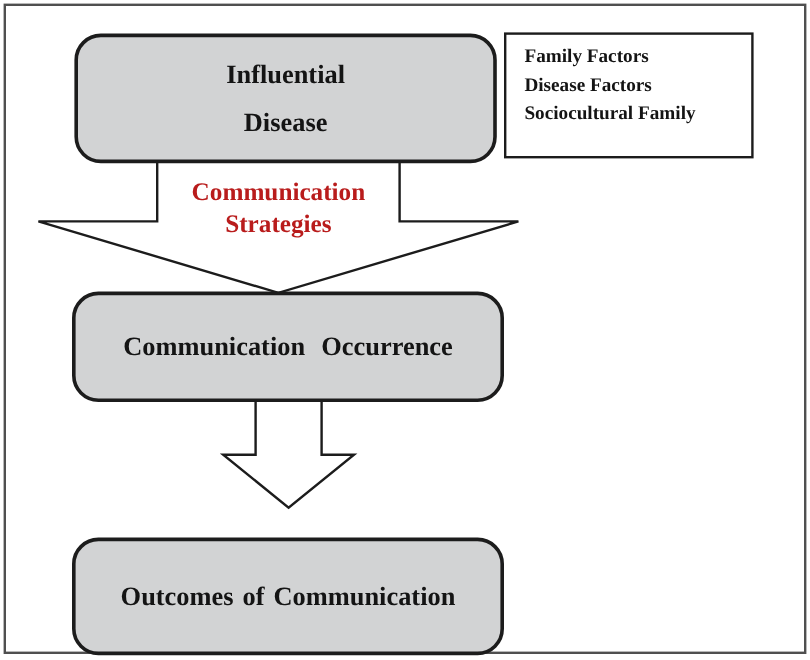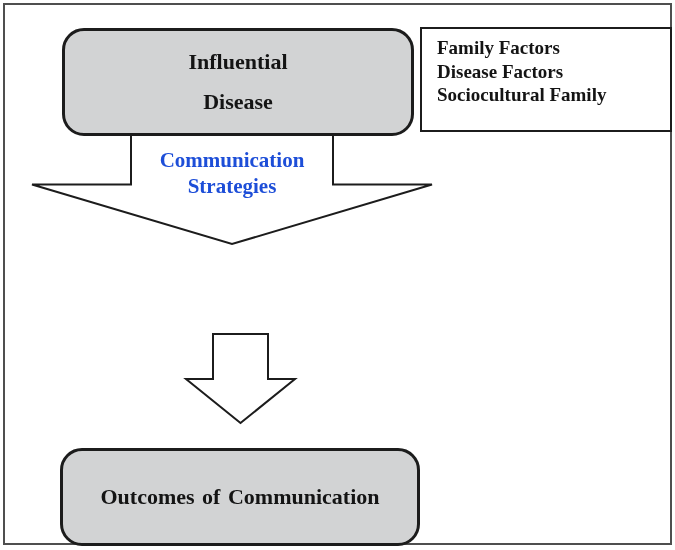--- a/index.html
+++ b/index.html
@@ -75,43 +75,43 @@
     top: 448px;
     width: 360px;
     height: 98px;
     font-size: 22px;
     word-spacing: 2px;
   }
   .list-box {
     position: absolute;
     left: 420px;
     top: 27px;
-    width: 252px;
+    width: 208px;
     height: 105px;
     background: #ffffff;
     border: 2px solid #1c1c1c;
     box-sizing: border-box;
     z-index: 2;
     padding: 7px 0 0 15px;
     color: #141414;
     font-weight: bold;
-    font-size: 19px;
+    font-size: 16px;
   }
   .list-box .list-item {
     line-height: 23.5px;
     white-space: pre-wrap;
   }
   .strategies {
     position: absolute;
     left: 131px;
     top: 147px;
     width: 202px;
     text-align: center;
     z-index: 3;
-    color: #1d4ed8;
+    color: #b91c1c;
     font-weight: bold;
     font-size: 21px;
     line-height: 26px;
   }
 </style>
 </head>
 <body>
 
 <div class="stage">
 
@@ -133,18 +133,21 @@
     <div class="list-item">Family Factors</div>
     <div class="list-item">Disease Factors</div>
     <div class="list-item">Sociocultural Family</div>
   </div>
 
   <div class="strategies">
     <div>Communication</div>
     <div>Strategies</div>
   </div>
 
+  <div class="box occurrence-box">
+    <div>Communication Occurrence</div>
+  </div>
 
   <div class="box outcomes-box">
     <div>Outcomes of Communication</div>
   </div>
 
 </div>
 
 </body></html>

